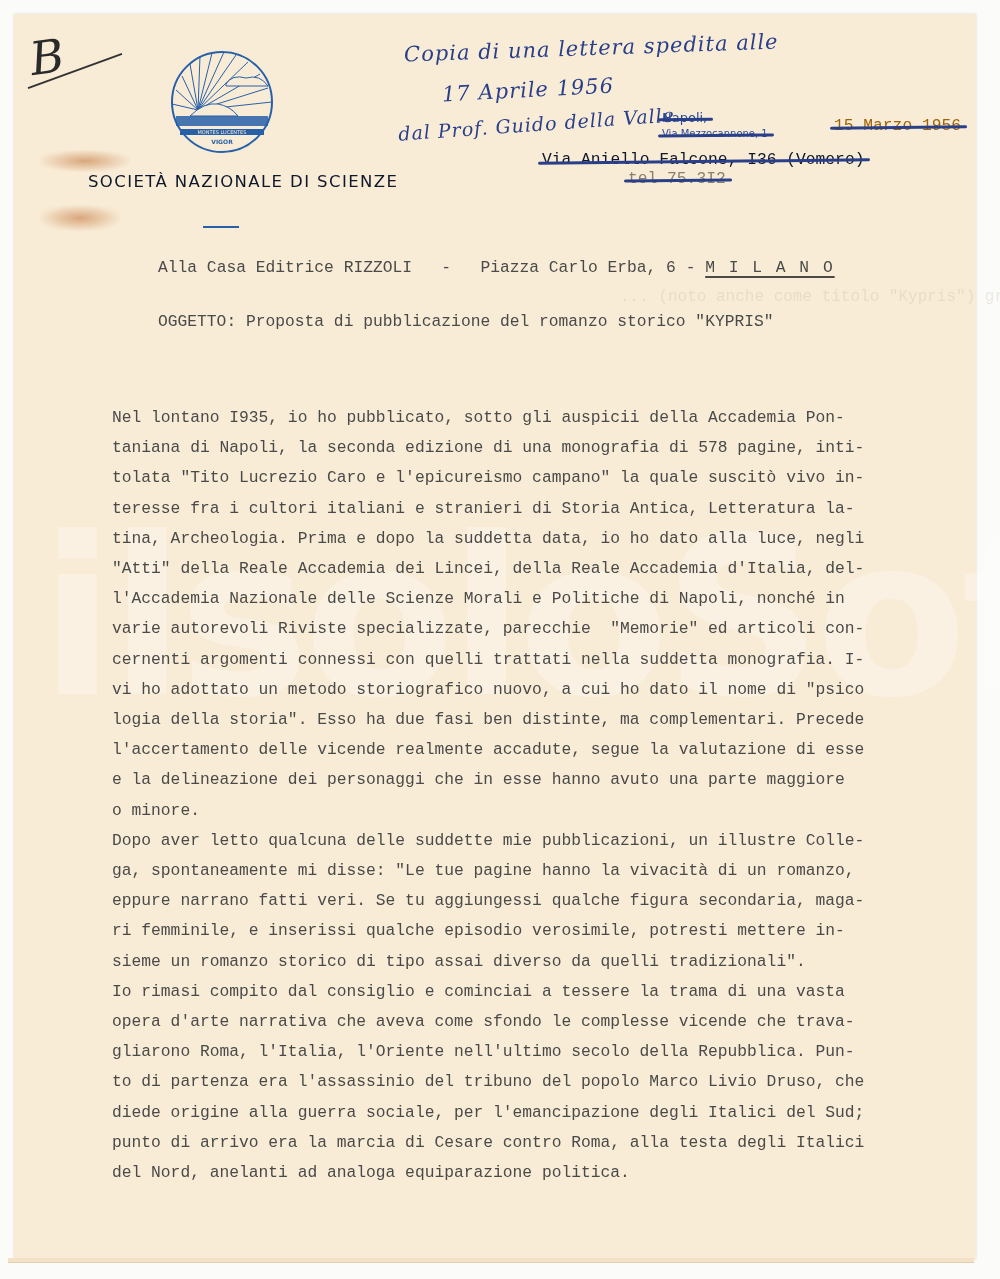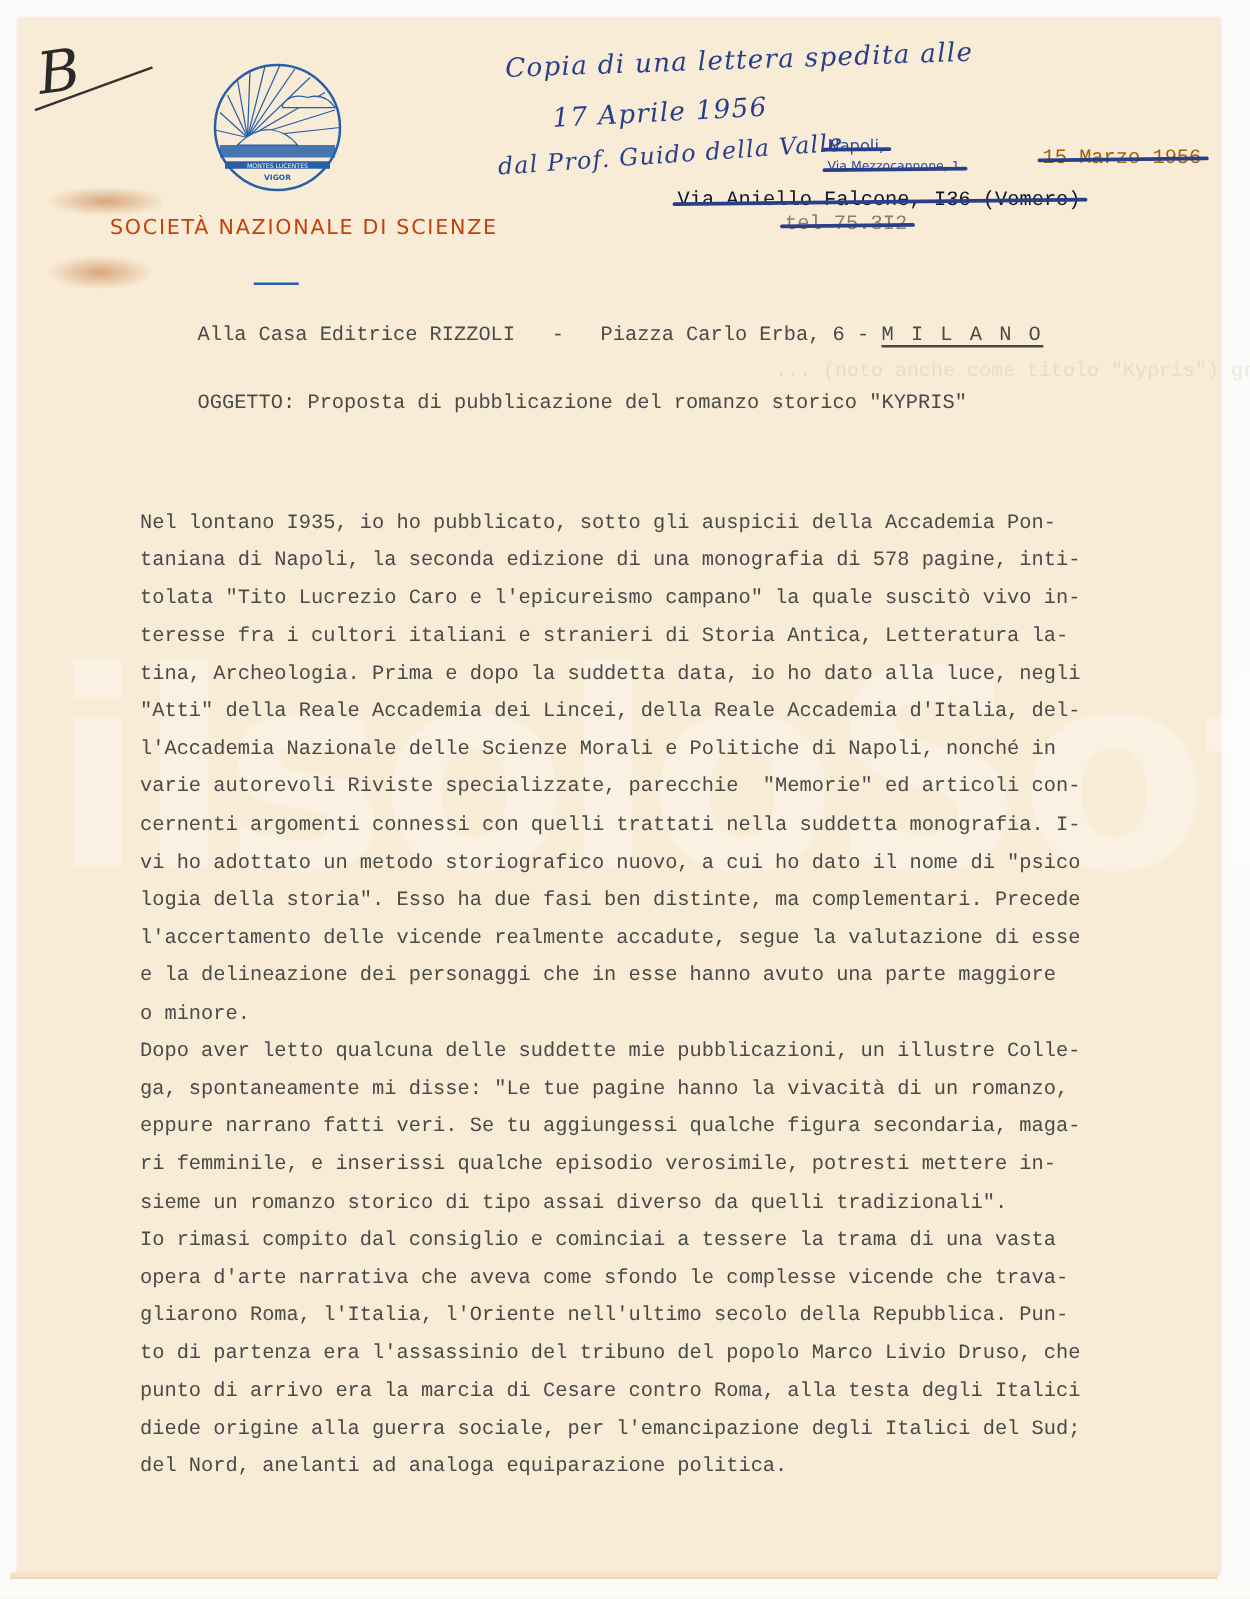--- a/index.html
+++ b/index.html
@@ -29,21 +29,21 @@
   .hw-mark-b {
     position:absolute; left:30px; top:30px; font-size:46px; color:#2a2a2a;
     font-family:"DejaVu Serif", serif; font-style:italic; transform:rotate(-8deg);
   }
   .hw-mark-slash {
     position:absolute; left:25px; top:70px; width:100px; height:2px; background:#333;
     transform:rotate(-20deg);
   }
   .logo { position:absolute; left:168px; top:50px; width:108px; height:104px; }
   .society {
-    position:absolute; left:88px; top:170px; color:#c2410c;
+    position:absolute; left:88px; top:170px; color:#0f172a;
     font-family:"DejaVu Sans", sans-serif; font-size:16.5px; letter-spacing:1.4px; line-height:24px;
   }
   .society-rule { position:absolute; left:203px; top:226px; width:36px; height:2px; background:#2860a8; }
   .hw-note { font-size:21px; line-height:32px; }
   .letterhead-addr {
     position:absolute; left:662px; top:110px; color:#2a4a9a;
     font-family:"DejaVu Sans", sans-serif; font-size:13px;
   }
   .letterhead-addr.small { top:128px; font-size:10px; }
   .strike { position:relative; }
@@ -152,16 +152,16 @@
   <span class="body-line">o minore.</span>
   <span class="body-line">Dopo aver letto qualcuna delle suddette mie pubblicazioni, un illustre Colle-</span>
   <span class="body-line">ga, spontaneamente mi disse: "Le tue pagine hanno la vivacità di un romanzo,</span>
   <span class="body-line">eppure narrano fatti veri. Se tu aggiungessi qualche figura secondaria, maga-</span>
   <span class="body-line">ri femminile, e inserissi qualche episodio verosimile, potresti mettere in-</span>
   <span class="body-line">sieme un romanzo storico di tipo assai diverso da quelli tradizionali".</span>
   <span class="body-line">Io rimasi compito dal consiglio e cominciai a tessere la trama di una vasta</span>
   <span class="body-line">opera d'arte narrativa che aveva come sfondo le complesse vicende che trava-</span>
   <span class="body-line">gliarono Roma, l'Italia, l'Oriente nell'ultimo secolo della Repubblica. Pun-</span>
   <span class="body-line">to di partenza era l'assassinio del tribuno del popolo Marco Livio Druso, che</span>
+  <span class="body-line">diede origine alla guerra sociale, per l'emancipazione degli Italici del Sud;</span>
   <span class="body-line">punto di arrivo era la marcia di Cesare contro Roma, alla testa degli Italici</span>
-  <span class="body-line">diede origine alla guerra sociale, per l'emancipazione degli Italici del Sud;</span>
   <span class="body-line">del Nord, anelanti ad analoga equiparazione politica.</span>
 </div>
 
 </body></html>

